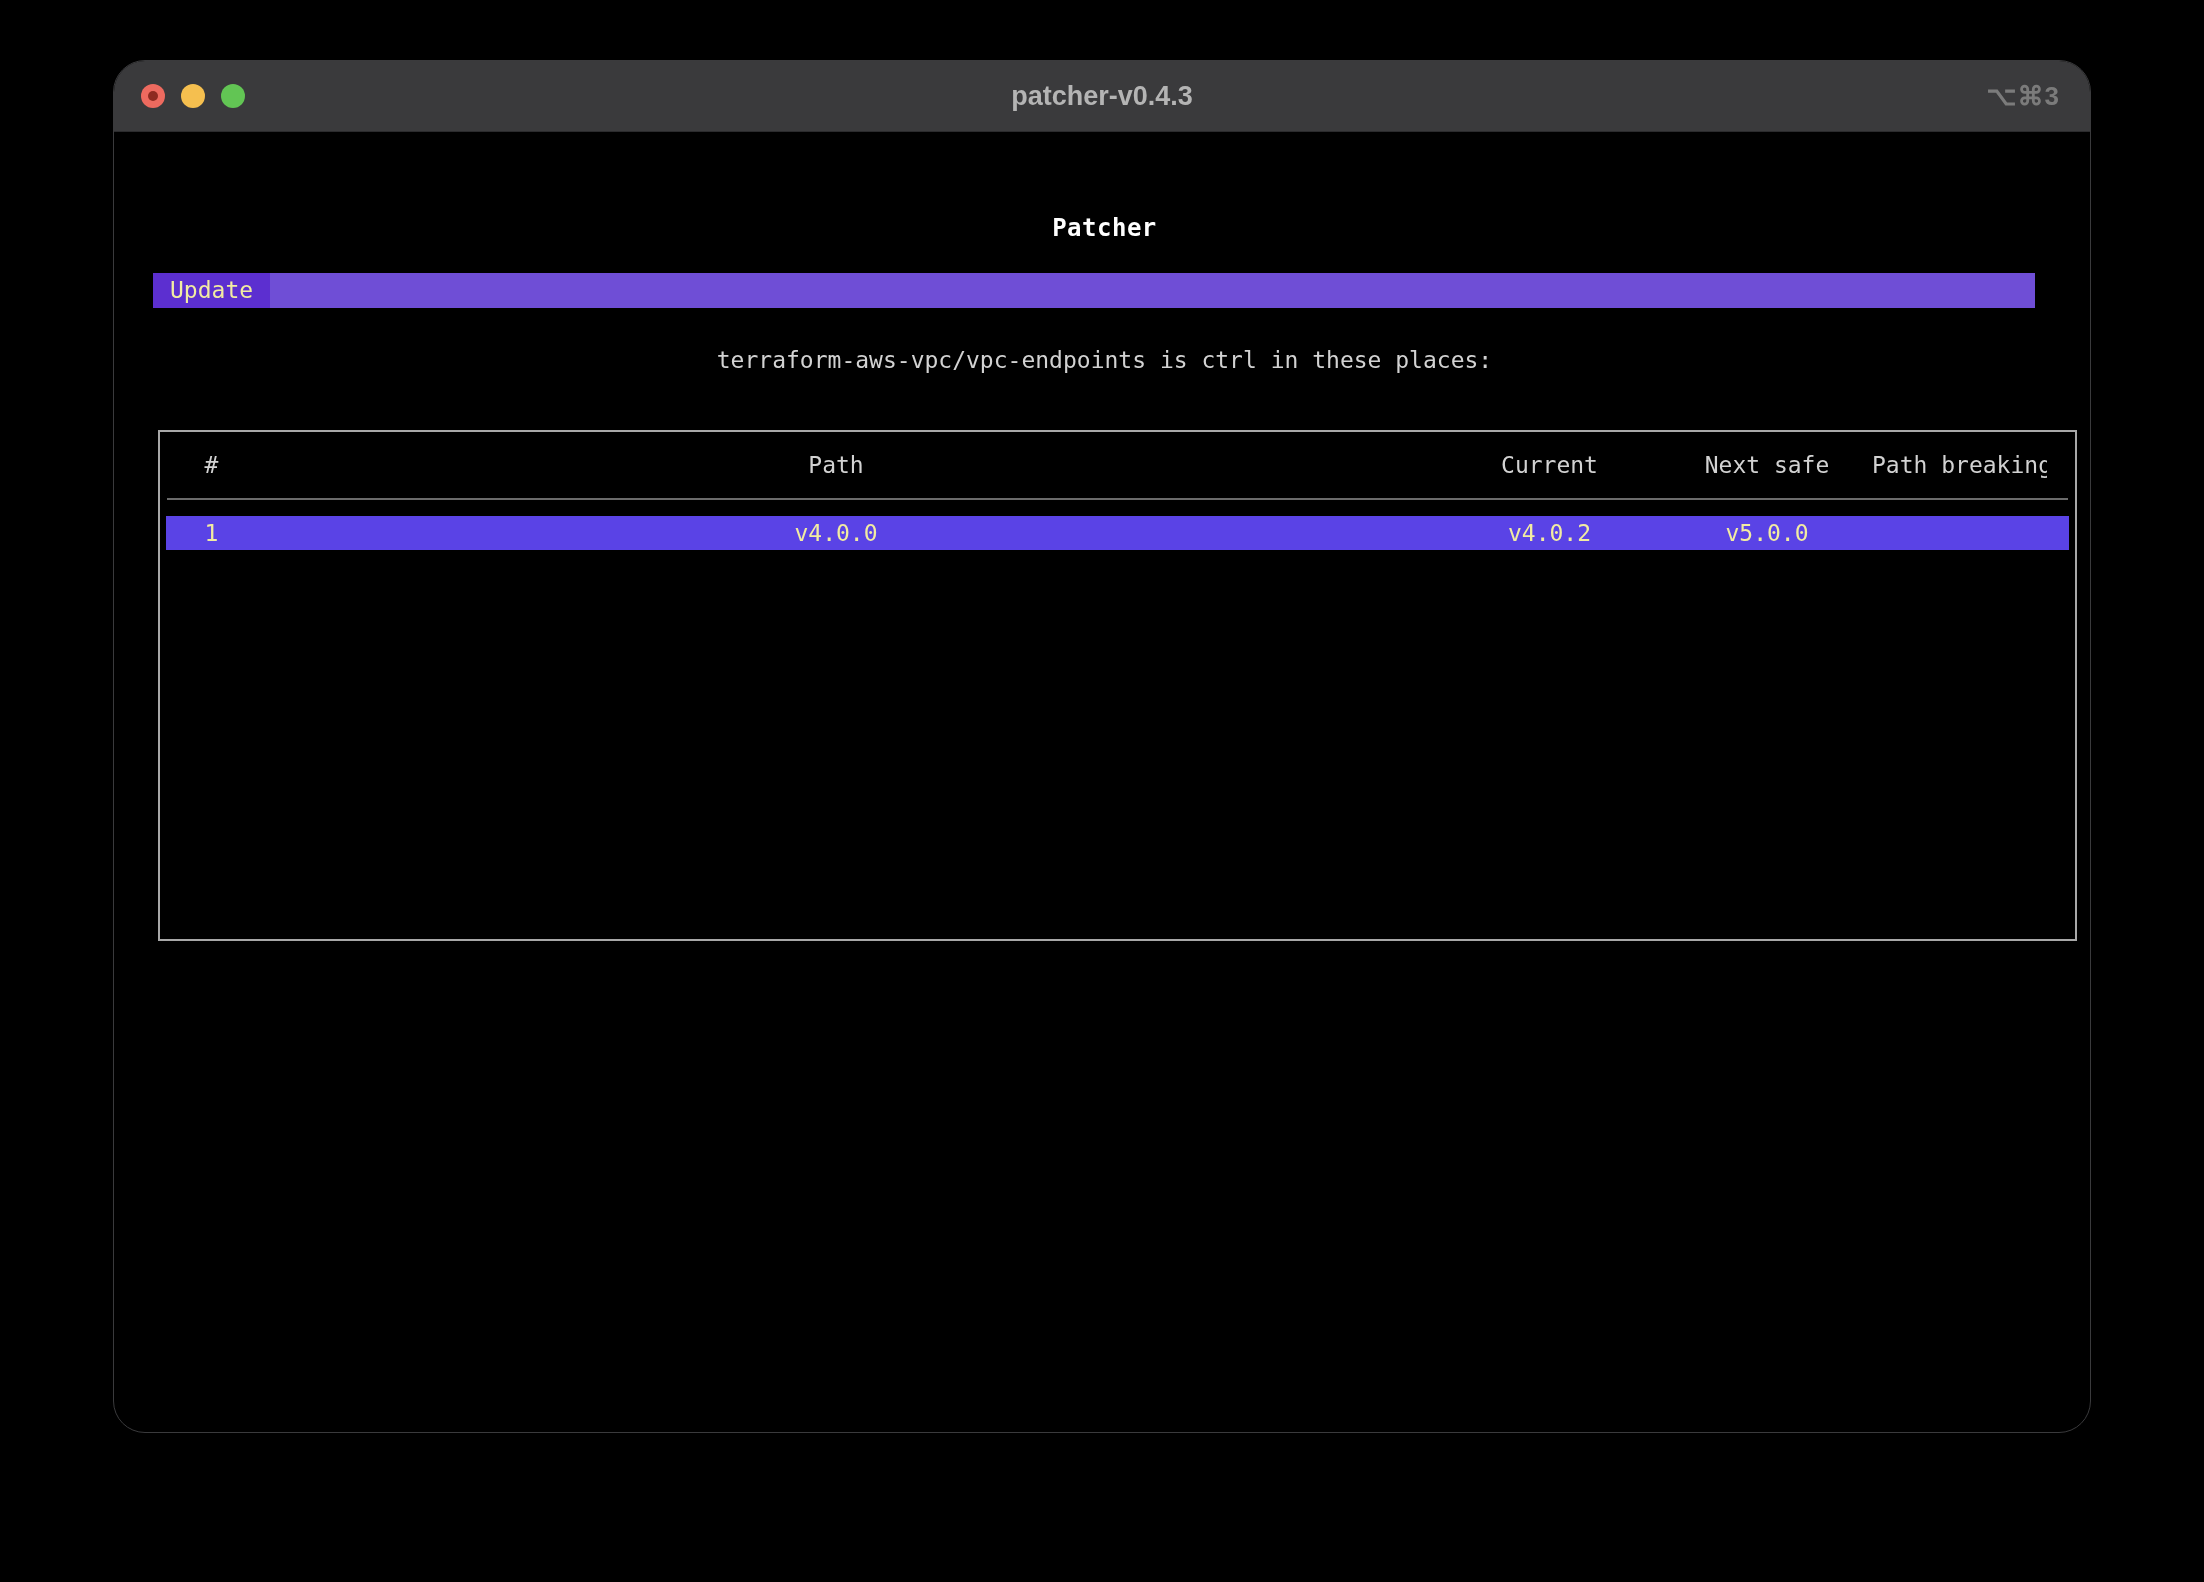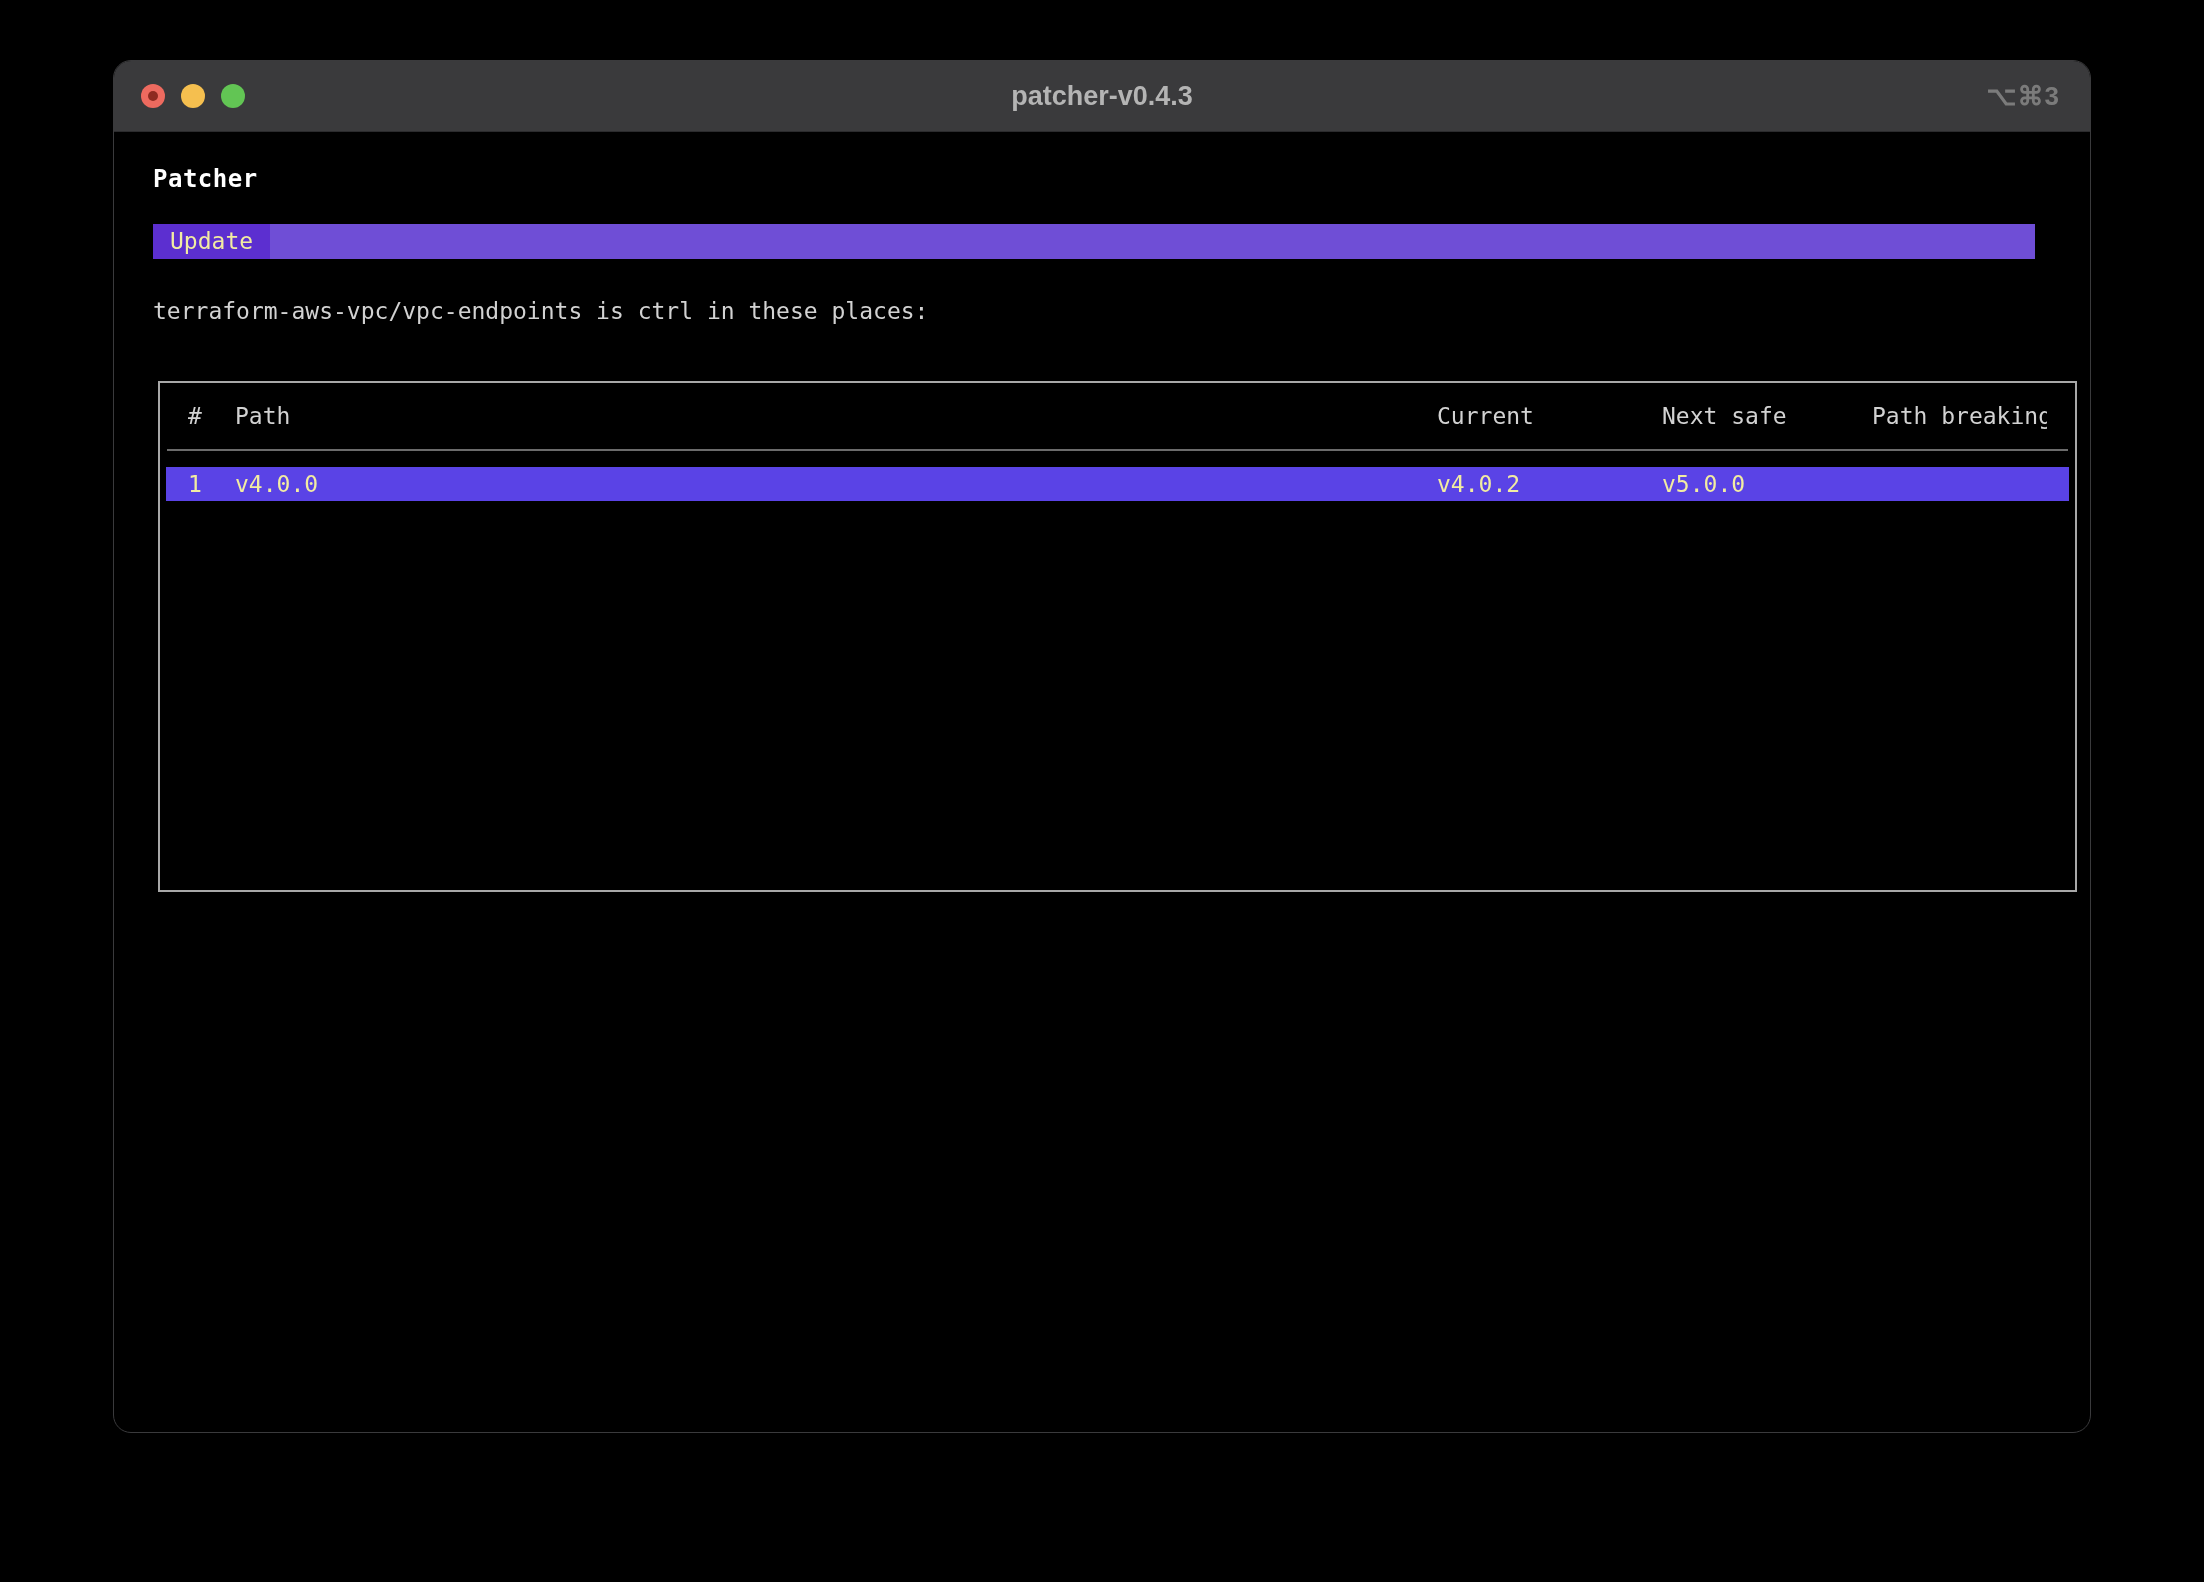--- a/index.html
+++ b/index.html
@@ -1,21 +1,21 @@
 <!DOCTYPE html>
 <html><head>
 <meta charset="utf-8">
 <style>
   * { margin:0; padding:0; box-sizing:border-box; }
   html,body { width:2204px; height:1582px; background:#000; overflow:hidden; }
   body { font-family:"DejaVu Sans Mono", monospace; }
 
   .window {
     position:absolute; left:113px; top:60px; width:1978px; height:1373px;
-    background:#000; border:1px solid #3a3a3c; border-radius:18px; overflow:hidden;
+    background:#000; border:1px solid #3a3a3c; border-radius:32px; overflow:hidden;
   }
 
   
   .titlebar {
     position:relative; height:71px; background:#3a3a3c;
     border-bottom:1px solid #2b2b2d;
     display:flex; align-items:center; justify-content:center;
   }
   .traffic { position:absolute; left:27px; top:0; height:100%; display:flex; align-items:center; gap:16px; }
   .light { width:24px; height:24px; border-radius:50%; position:relative; cursor:default; }
@@ -25,21 +25,21 @@
   .light-zoom { background:#62c554; }
   .titlebar-title {
     font-family:"Liberation Sans", sans-serif; font-weight:bold; font-size:27px; color:#b4b4b4;
   }
   .titlebar-shortcut {
     position:absolute; right:30px; top:50%; transform:translateY(-50%);
     font-family:"Liberation Sans", sans-serif; font-weight:bold; font-size:26px; color:#7b7b7b; letter-spacing:1px;
   }
 
   
-  .content { padding:33px 34px 0 39px; }
+  .content { padding:82px 34px 0 39px;text-align:center; }
 
   .heading { color:#ffffff; font-size:24px; font-weight:bold; letter-spacing:0.5px; }
 
   .tabbar { margin-top:31px; height:35px; background:#6f4ed6; display:flex; margin-right:21px;gap:27px; }
   .tab {
     background:#5c2fd0; color:#f2eca2; font-size:23px; line-height:35px;
     padding:0 17px; white-space:pre; cursor:default;
   }
   .tabbar-fill { flex:1; }
 

